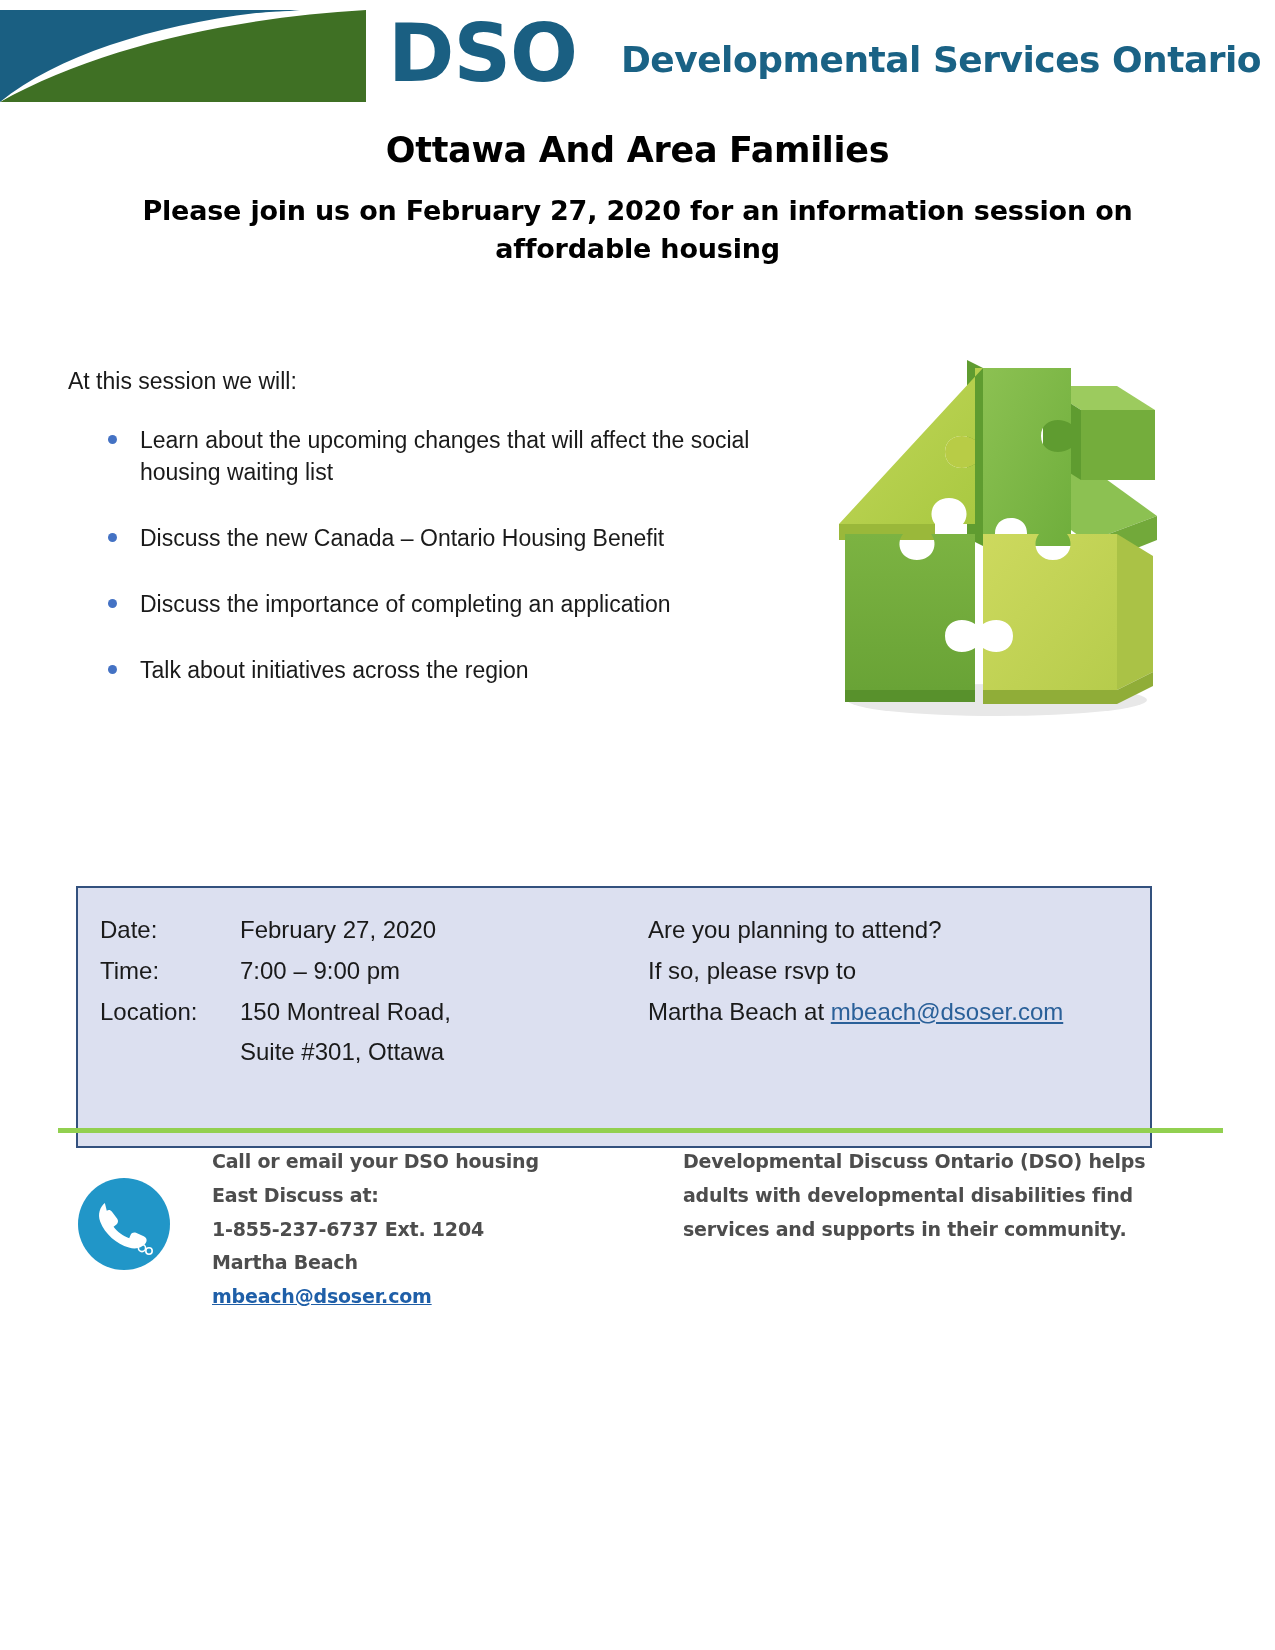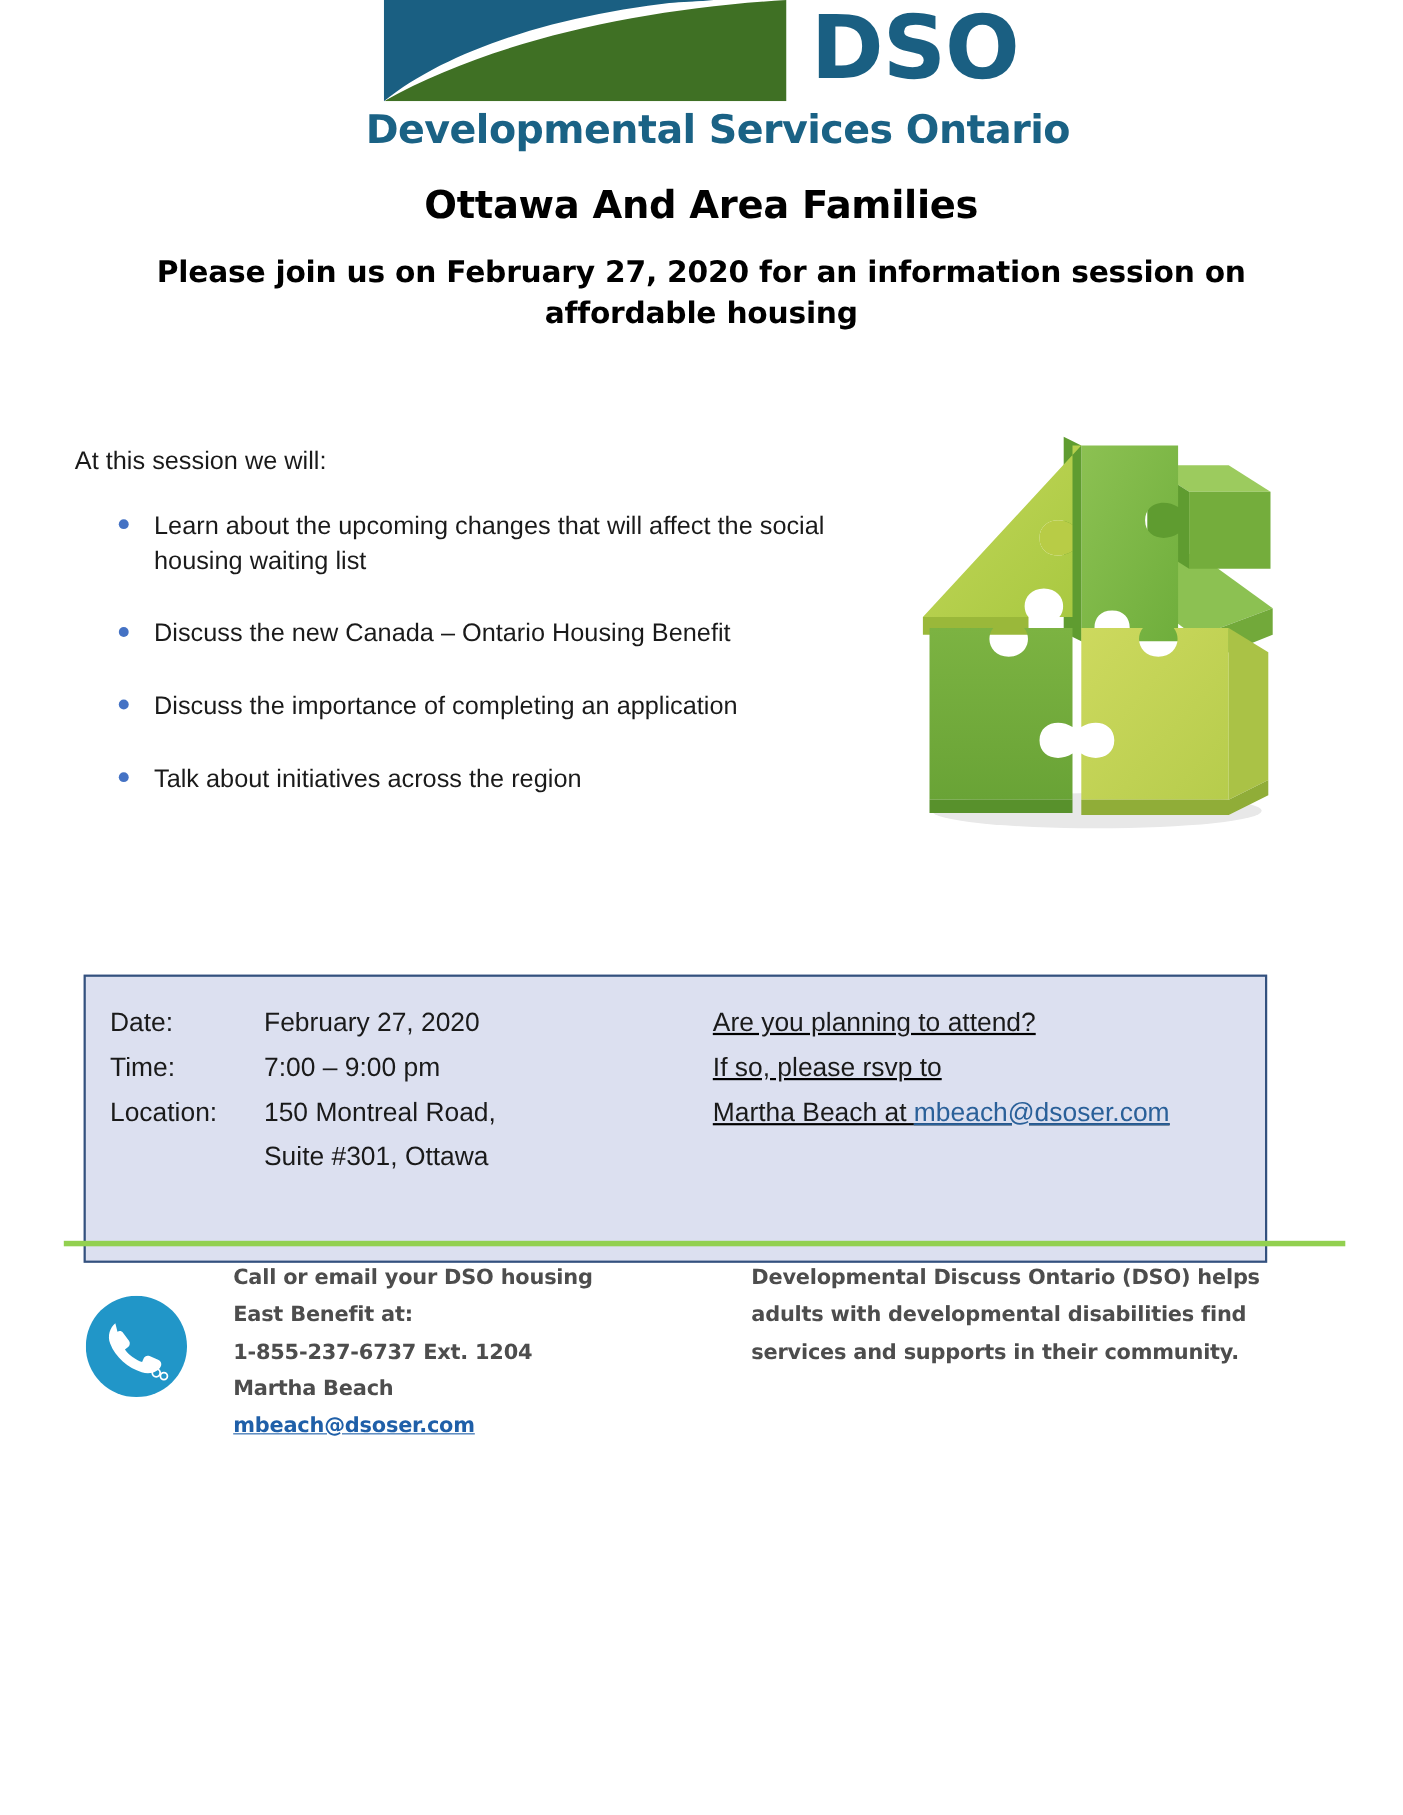--- a/index.html
+++ b/index.html
@@ -12,23 +12,23 @@
     height: 1650px;
     font-family: "Liberation Sans", sans-serif;
     color: #000000;
     position: relative;
     overflow: hidden;
   }
 
   
   .logo-block {
     width: 100%;
-    padding-top: 0;
-    display: flex;
-    flex-direction: column;
+    padding-top: 10px;
+    display: flex;
+    flex-direction: row;
     align-items: center;
   }
   .logo-row {
     display: flex;
     align-items: flex-start;
     justify-content: center;
   }
   .logo-mark {
     width: 366px;
     height: 92px;
@@ -146,21 +146,20 @@
   .info-inner {
     display: flex;
   }
   .info-left {
     width: 570px;
     padding-left: 22px;
     box-sizing: border-box;
   }
   .info-right {
     flex: 1;
-    text-decoration: underline;
   }
   .info-line {
     display: flex;
     font-size: 24px;
     color: #1a1a1a;
     line-height: 1.70;
   }
   .info-label { width: 140px; flex: 0 0 140px; }
   .info-value { }
   .rsvp-line {
@@ -371,21 +370,21 @@
         <path d="M32.5,21 C27,23.5 22.5,30 23.5,38 C25,51 34,63.5 45,70 C52.5,74.5 60.5,73 63.5,68.5
                  C64.8,66.5 64.2,64.2 62.2,62.6 L55.5,57.4 C53.6,56 51.2,56.3 49.9,58 L47.6,61
                  C42.5,58 37.2,51.6 35.2,46.2 L38.6,44.6 C40.6,43.7 41.5,41.4 40.7,39.3
                  L37.3,31.2 C36.4,29 34.4,28.1 32.5,29 Z" fill="#ffffff" transform="rotate(-14 46 46)"></path>
         <circle cx="64" cy="70" r="3.6" fill="none" stroke="#ffffff" stroke-width="1.6"></circle>
         <circle cx="71" cy="73" r="3.2" fill="none" stroke="#ffffff" stroke-width="1.6"></circle>
       </svg>
     </div>
     <div class="footer-left-text">
       <div>Call or email your DSO housing</div>
-      <div>East Benefit at:</div>
+      <div>East Discuss at:</div>
       <div>1-855-237-6737 Ext. 1204</div>
       <div>Martha Beach</div>
       <div><a class="footer-email" href="#">mbeach@dsoser.com</a></div>
     </div>
   </div>
 
   <div class="footer-right">
     <div>Developmental Discuss Ontario (DSO) helps</div>
     <div>adults with developmental disabilities find</div>
     <div>services and supports in their community.</div>

